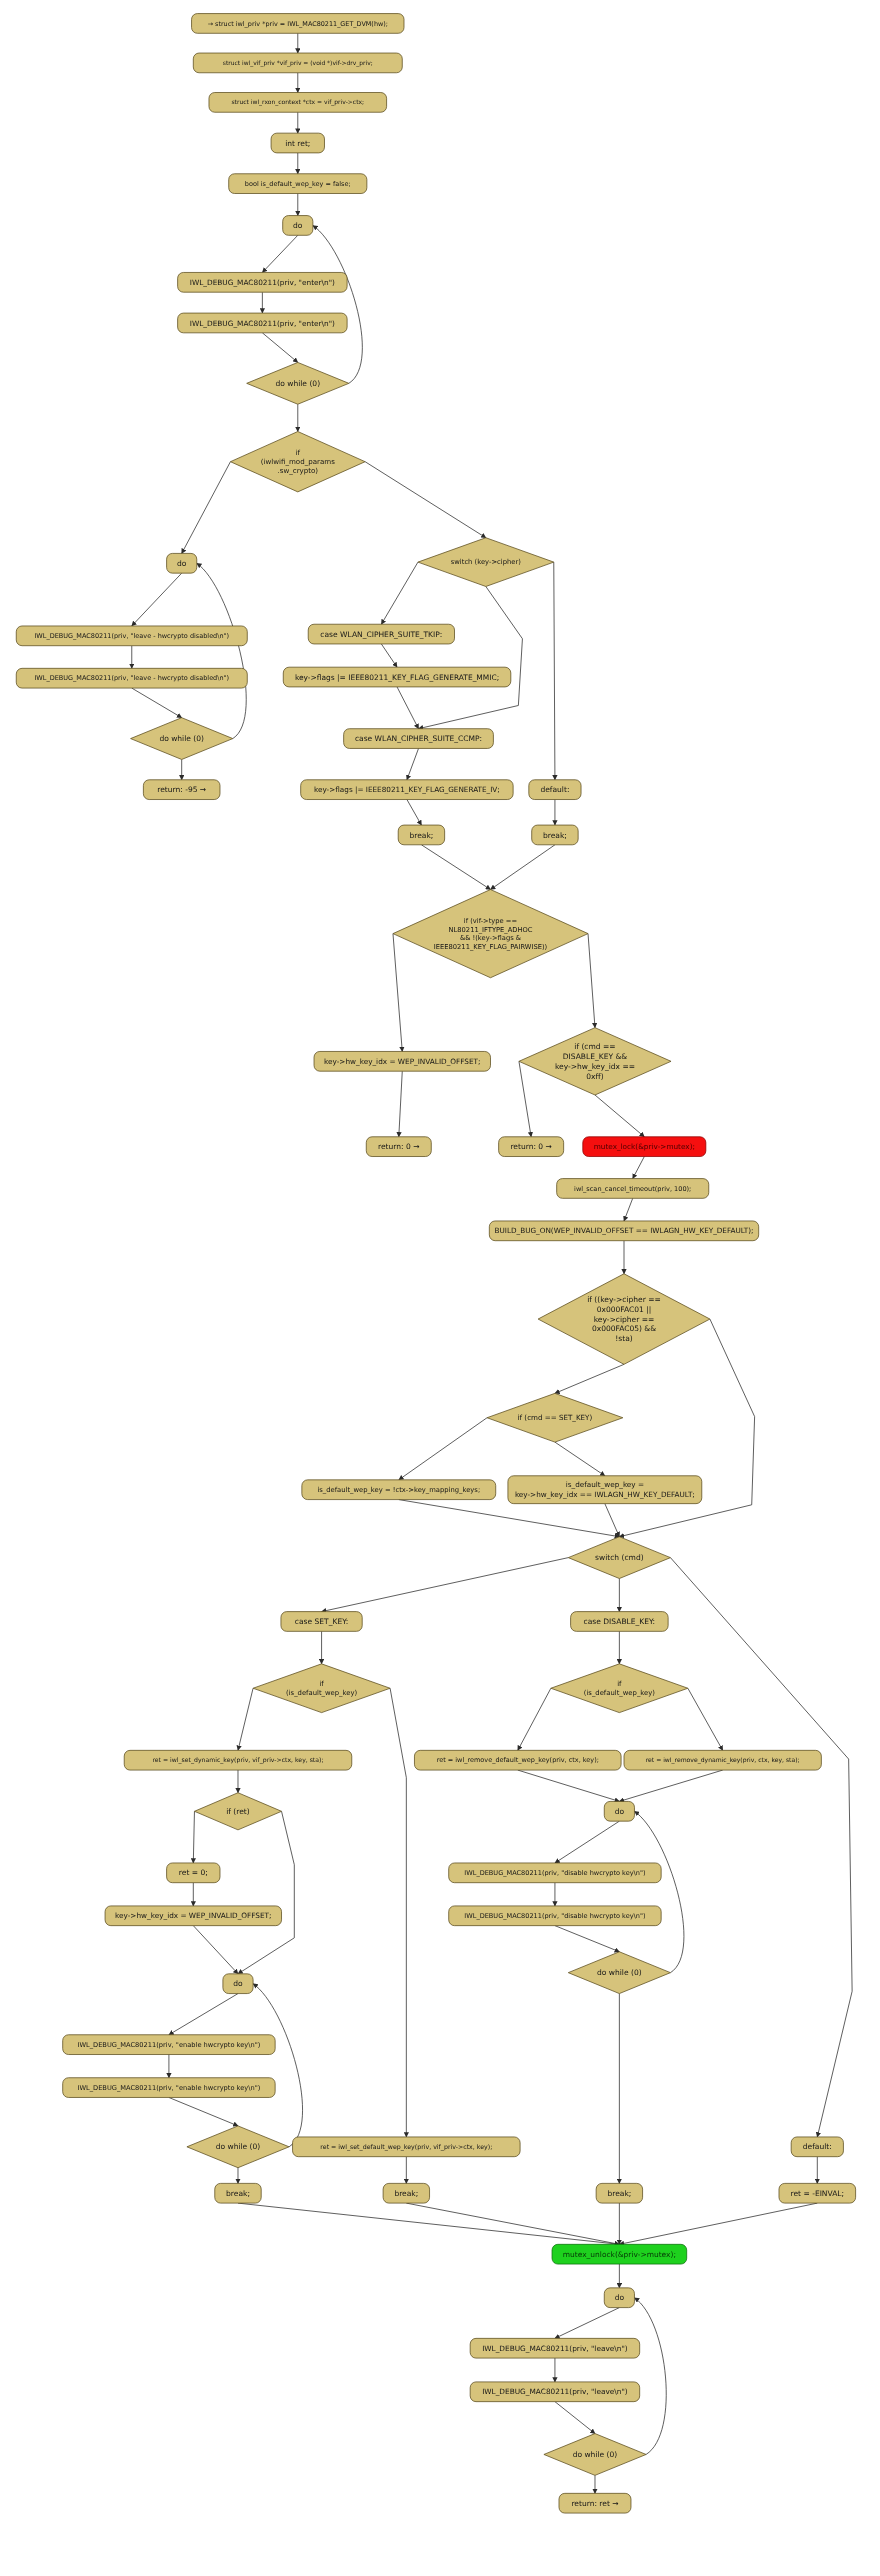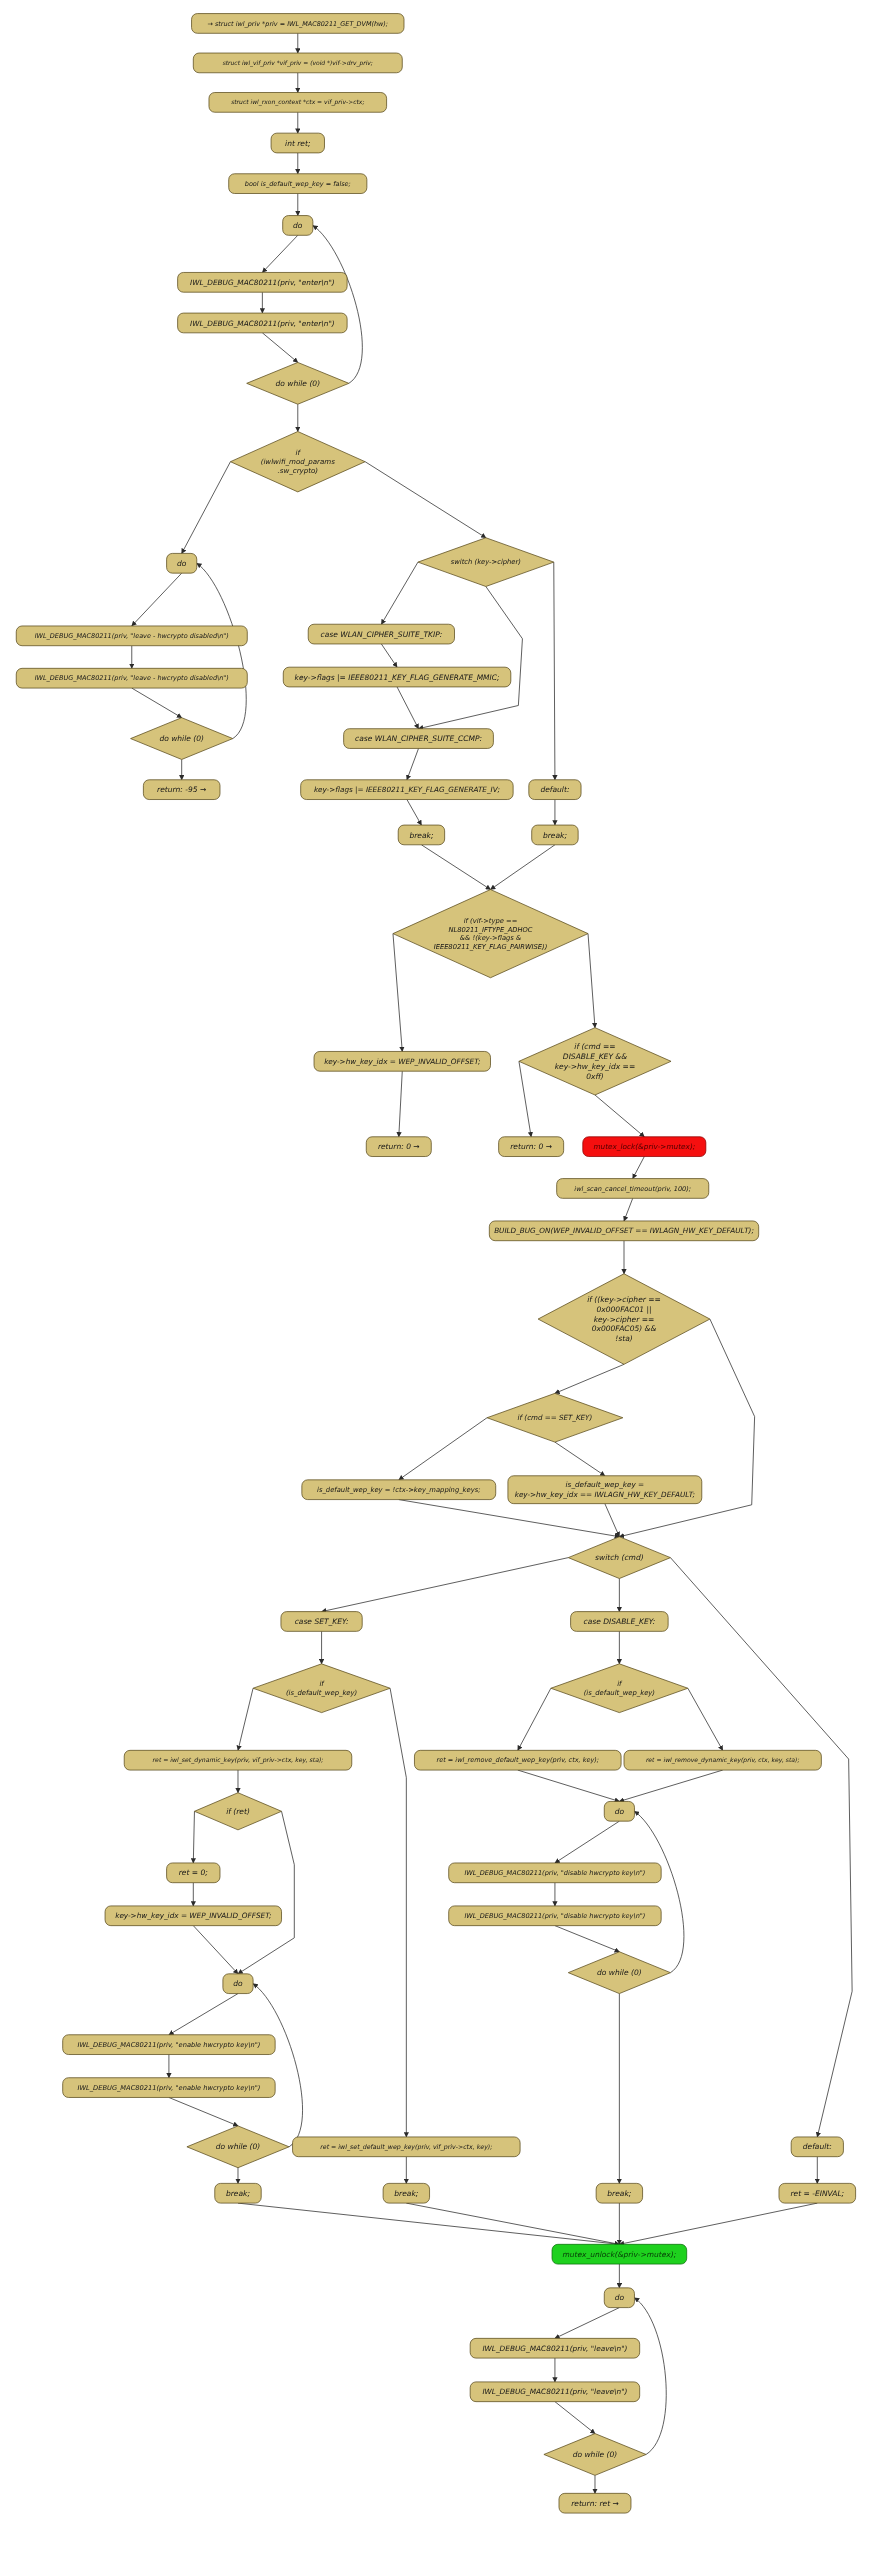--- a/index.html
+++ b/index.html
@@ -1,17 +1,17 @@
 <!DOCTYPE html>
 <html style="font-size:9.3px"><head>
 <meta charset="utf-8">
 <style>
   html,body{margin:0;padding:0;background:#ffffff;}
   body{width:880px;height:2576px;position:relative;font-family:"DejaVu Sans",sans-serif;}
-  #flow-wrap{position:absolute;inset:0;font-style:italic;}
+  #flow-wrap{position:absolute;inset:0;}
   svg{display:block;}
   svg text{font-family:"DejaVu Sans",sans-serif;}
 </style>
 </head>
 <body>
 
 <div id="flow-wrap">
   <svg id="graph" xmlns="http://www.w3.org/2000/svg" width="880" height="2576" viewBox="0 0 1516 4437">
       <defs>
         <marker id="arrow" viewBox="0 0 10 10" refX="9" refY="5" markerWidth="7" markerHeight="7" orient="auto-start-reverse">

